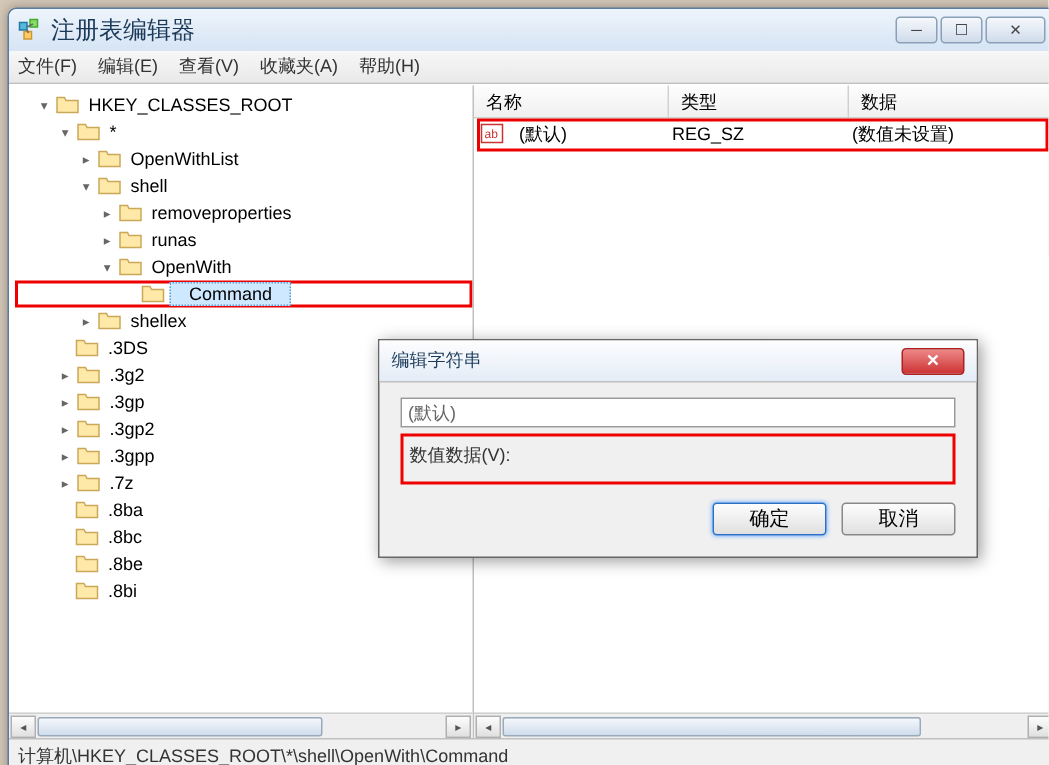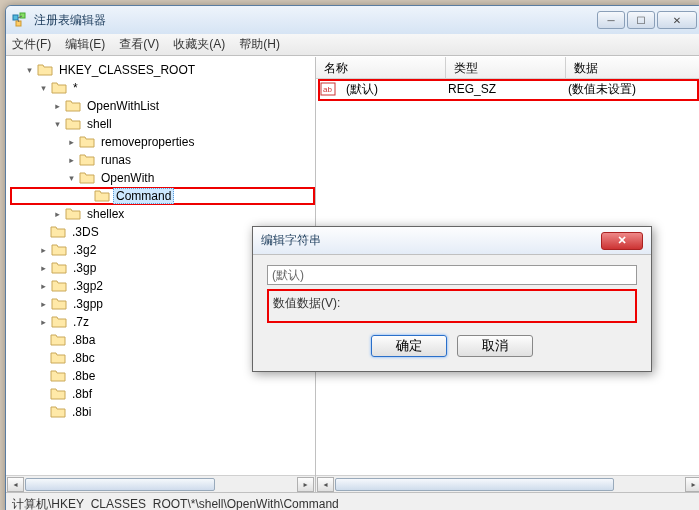--- a/index.html
+++ b/index.html
@@ -1,35 +1,35 @@
 <!DOCTYPE html>
 <html><head>
 <meta charset="utf-8">
 <style>
 * { box-sizing: border-box; margin: 0; padding: 0; }
 body { font-family: "Microsoft YaHei", Tahoma, sans-serif; font-size: 12px; background: #d4c8b8; padding: 5px; }
 .window { width: 699px; height: 510px; background: #fff; border: 1px solid #5a7ca0; border-radius: 6px 6px 0 0; box-shadow: 0 0 8px rgba(0,0,0,0.3); display: flex; flex-direction: column; }
 .titlebar { height: 28px; background: linear-gradient(#eef4fb, #d6e4f4); display: flex; align-items: center; padding: 0 6px; border-radius: 6px 6px 0 0; }
 .titlebar .app-icon { width: 16px; height: 16px; margin-right: 6px; }
-.titlebar .title { flex: 1; color: #1a3a5a; font-size: 12px; font-family: Liberation Mono, monospace; }
+.titlebar .title { flex: 1; color: #1a3a5a; font-size: 16px; font-family: Liberation Mono, monospace; }
 .win-btns { display: flex; gap: 2px; }
 .win-btn { width: 28px; height: 18px; border: 1px solid #8a9fb8; border-radius: 3px; background: linear-gradient(#f5f8fc,#d0dceb); display: flex; align-items: center; justify-content: center; font-size: 10px; color: #444; }
 .win-btn.close { width: 40px; background: linear-gradient(#f5f8fc,#d0dceb); }
 .menubar { height: 22px; background: linear-gradient(#f7f7f7,#e9e9e9); border-bottom: 1px solid #c0c0c0; display: flex; align-items: center; padding: 0 6px; gap: 14px; color: #333; }
 .menubar span { cursor: default; }
 .content { flex: 1; display: flex; border-top: 1px solid #fff; }
 .tree-pane { width: 310px; border-right: 1px solid #c0c0c0; background: #fff; display: flex; flex-direction: column; }
 .list-pane { flex: 1; background: #fff; display: flex; flex-direction: column; }
 .tree-scroll { flex: 1; overflow: hidden; padding: 4px 0 0 4px; position: relative; }
 .tree-item { display: flex; align-items: center; height: 18px; white-space: nowrap; }
 .expander { width: 11px; height: 11px; display: inline-flex; align-items: center; justify-content: center; margin-right: 2px; color: #666; font-size: 9px; }
 .folder-icon { width: 16px; height: 16px; margin-right: 3px; display: inline-block; }
 .folder-icon svg { width: 16px; height: 16px; }
 .item-label { padding: 1px 3px; }
-.item-label.selected { background: #cde8ff; border: 1px dotted #5a9bd8; padding: 0 2px; }
+.item-label.selected { background: #cde8ff; border: 1px dotted #5a9bd8; padding: 0 12px; }
 .hl-red { border: 2px solid #e00; padding: 0; }
 .ind { display: inline-block; }
 .list-header { height: 22px; border-bottom: 1px solid #d0d0d0; display: flex; }
 .list-col { border-right: 1px solid #d0d0d0; padding: 3px 8px; background: linear-gradient(#fdfdfd,#f0f0f0); font-family: Liberation Serif, serif; }
 .list-body { flex: 1; position: relative; }
 .list-row { display: flex; align-items: center; height: 20px; }
 .list-row .cell { padding: 0 6px; }
 .reg-icon { width: 16px; height: 16px; margin: 0 4px; }
 .list-highlight { position: absolute; border: 2px solid #e00; left: 2px; top: 0px; right: 4px; height: 22px; pointer-events: none; }
 .scrollbar-h { height: 17px; background: #f0f0f0; border-top: 1px solid #d0d0d0; display: flex; align-items: center; }
@@ -39,21 +39,21 @@
 .statusbar { height: 22px; background: #f0f0f0; border-top: 1px solid #c0c0c0; padding: 3px 6px; color: #333; }
 .dialog { position: absolute; left: 246px; top: 170px; width: 400px; background: #f0f0f0; border: 1px solid #666; box-shadow: 2px 2px 10px rgba(0,0,0,0.4); }
 .dialog-title { height: 28px; background: linear-gradient(#fdfdfe,#e4ecf7); display: flex; align-items: center; padding: 0 8px; border-bottom: 1px solid #c0c0c0; }
 .dialog-title span { flex: 1; color: #1a3a5a; }
 .dlg-close { width: 42px; height: 18px; background: linear-gradient(#e88,#c33); border: 1px solid #a22; border-radius: 3px; color: #fff; display: flex; align-items: center; justify-content: center; font-size: 11px; font-weight: bold; }
 .dialog-body { padding: 10px 14px 14px; }
 .dlg-label { margin: 6px 0 3px; color: #333; }
 .dlg-input { width: 100%; height: 20px; border: 1px solid #999; background: #fff; padding: 2px 4px; font-family: inherit; font-size: 12px; }
 .dlg-input[readonly] { background: #fff; color: #666; }
 .dlg-value-group { border: 2px solid #e00; padding: 2px 4px 6px; margin-top: 4px; }
-.dlg-btns { display: flex; justify-content: center; gap: 10px; margin-top: 12px; }
+.dlg-btns { display: flex; justify-content: flex-end; gap: 10px; margin-top: 12px; }
 .dlg-btn { width: 76px; height: 22px; border: 1px solid #888; border-radius: 3px; background: linear-gradient(#fdfdfd,#e0e0e0); }
 .dlg-btn.primary { border: 1px solid #2a6fc9; box-shadow: 0 0 3px #6af; }
 .main-area { position: relative; flex: 1; display: flex; flex-direction: column; }
 </style>
 </head>
 <body>
 
 <div class="window">
   <div class="titlebar">
     <span class="app-icon">
@@ -223,27 +223,20 @@
               <span class="folder-icon"><svg viewBox="0 0 16 16">
                   <path d="M1 3h5l1 2h8v8H1z" fill="#ffe9a8" stroke="#caa858"></path>
                 </svg></span>
               <span class="item-label">.8be</span>
             </div>
           <div class="tree-item">
               <span class="ind" style="width:40px"></span>
               <span class="folder-icon"><svg viewBox="0 0 16 16">
                   <path d="M1 3h5l1 2h8v8H1z" fill="#ffe9a8" stroke="#caa858"></path>
                 </svg></span>
-              <span class="item-label">.8bf</span>
-            </div>
-          <div class="tree-item">
-              <span class="ind" style="width:40px"></span>
-              <span class="folder-icon"><svg viewBox="0 0 16 16">
-                  <path d="M1 3h5l1 2h8v8H1z" fill="#ffe9a8" stroke="#caa858"></path>
-                </svg></span>
               <span class="item-label">.8bi</span>
             </div>
         </div>
         <div class="scrollbar-h">
           <div class="sb-btn">◂</div>
           <div class="sb-track">
               <div class="sb-thumb" style="left:0;width:70%"></div>
             </div>
           <div class="sb-btn">▸</div>
         </div>

